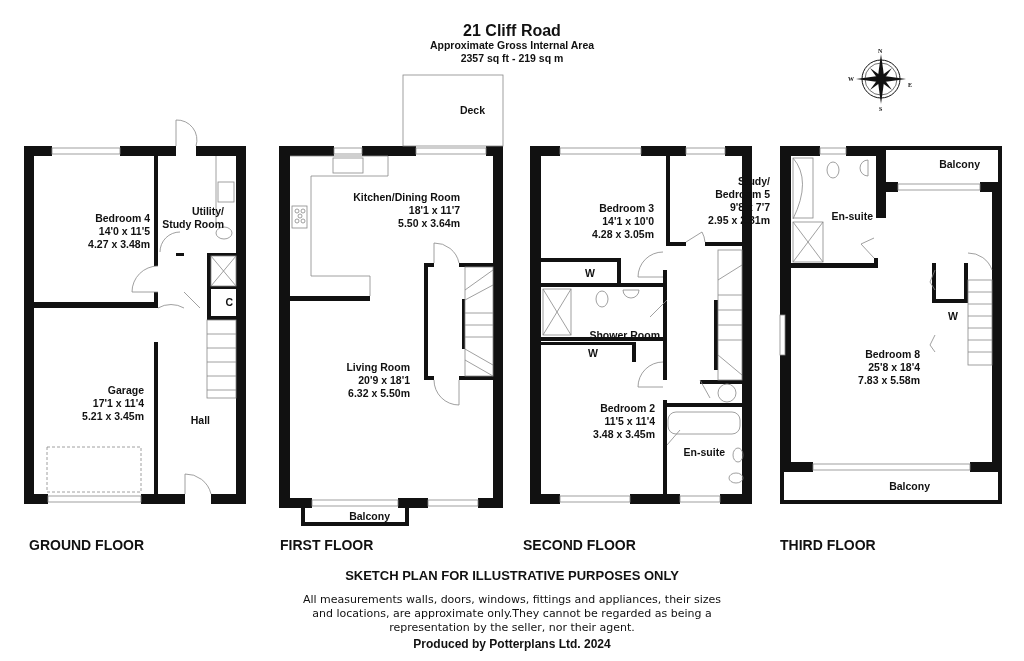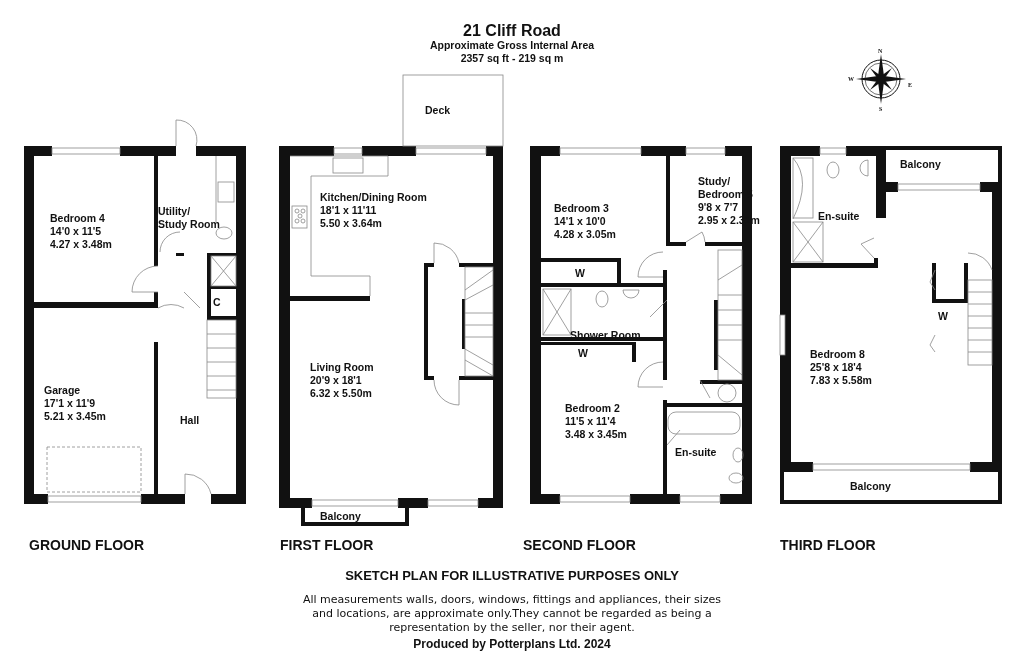--- a/index.html
+++ b/index.html
@@ -5,21 +5,21 @@
   html, body { margin: 0; padding: 0; background: #ffffff; }
   body { width: 1024px; height: 661px; position: relative; overflow: hidden; font-family: "Liberation Sans", sans-serif; color: #111; }
   .abs { position: absolute; }
   .title { left: 0; width: 1024px; top: 12px; text-align: center; font-weight: bold; font-size: 16px; margin-top: 10px; }
   .subtitle { left: 0; width: 1024px; top: 39px; text-align: center; font-weight: bold; font-size: 10.5px; line-height: 13px; }
   .floor-label { font-weight: bold; font-size: 14px; top: 537px; }
   .disclaimer-head { left: 0; width: 1024px; top: 568px; text-align: center; font-weight: bold; font-size: 13px; }
   .disclaimer { left: 0; width: 1024px; top: 585px; text-align: center; font-size: 12px; line-height: 14px; font-family: "DejaVu Sans", sans-serif; font-size: 11px; margin-top: 8px; }
   .producer { left: 0; width: 1024px; top: 629px; text-align: center; font-weight: bold; font-size: 12px; margin-top: 8px; }
   svg text { font-family: "Liberation Sans", sans-serif; font-weight: bold; font-size: 10.5px; fill: #111; }
-  .room-label { position: absolute; text-align: left; font-weight: bold; font-size: 10.5px; line-height: 13px; }
+  .room-label { position: absolute; text-align: right; font-weight: bold; font-size: 10.5px; line-height: 13px; }
 </style>
 </head>
 <body>
 
 <div class="abs title">21 Cliff Road</div>
 <div class="abs subtitle">
   <div>Approximate Gross Internal Area</div>
   <div>2357 sq ft - 219 sq m</div>
 </div>
 
@@ -253,29 +253,29 @@
   <div>14'0 x 11'5</div>
   <div>4.27 x 3.48m</div>
 </div>
 <div class="room-label" style="left:158px;top:205px;width:66px">
   <div>Utility/</div>
   <div>Study Room</div>
 </div>
 <div class="room-label" style="left:213px;top:296px;width:20px">C</div>
 <div class="room-label" style="left:44px;top:384px;width:100px">
   <div>Garage</div>
-  <div>17'1 x 11'9</div>
+  <div>17'1 x 11'4</div>
   <div>5.21 x 3.45m</div>
 </div>
 <div class="room-label" style="left:180px;top:414px;width:30px">Hall</div>
 
 <div class="room-label" style="left:425px;top:104px;width:60px">Deck</div>
 <div class="room-label" style="left:320px;top:191px;width:140px">
   <div>Kitchen/Dining Room</div>
-  <div>18'1 x 11'11</div>
+  <div>18'1 x 11'7</div>
   <div>5.50 x 3.64m</div>
 </div>
 <div class="room-label" style="left:310px;top:361px;width:100px">
   <div>Living Room</div>
   <div>20'9 x 18'1</div>
   <div>6.32 x 5.50m</div>
 </div>
 <div class="room-label" style="left:320px;top:510px;width:70px">Balcony</div>
 
 <div class="room-label" style="left:554px;top:202px;width:100px">

